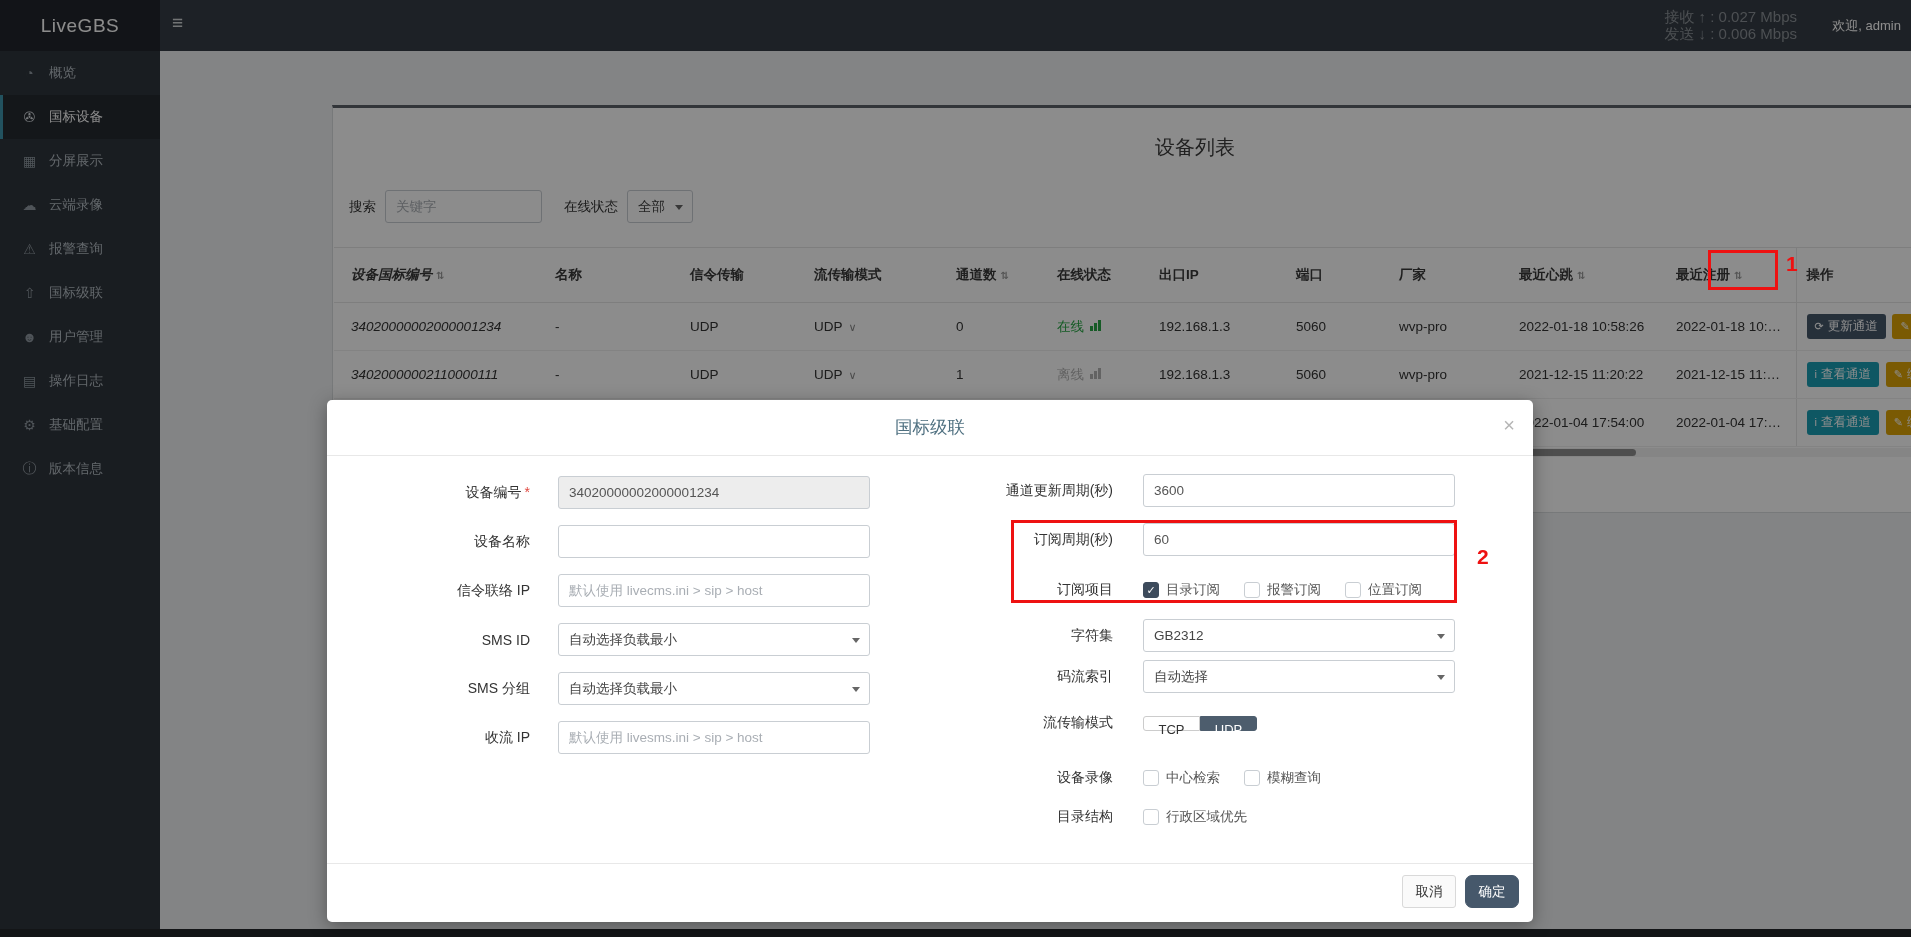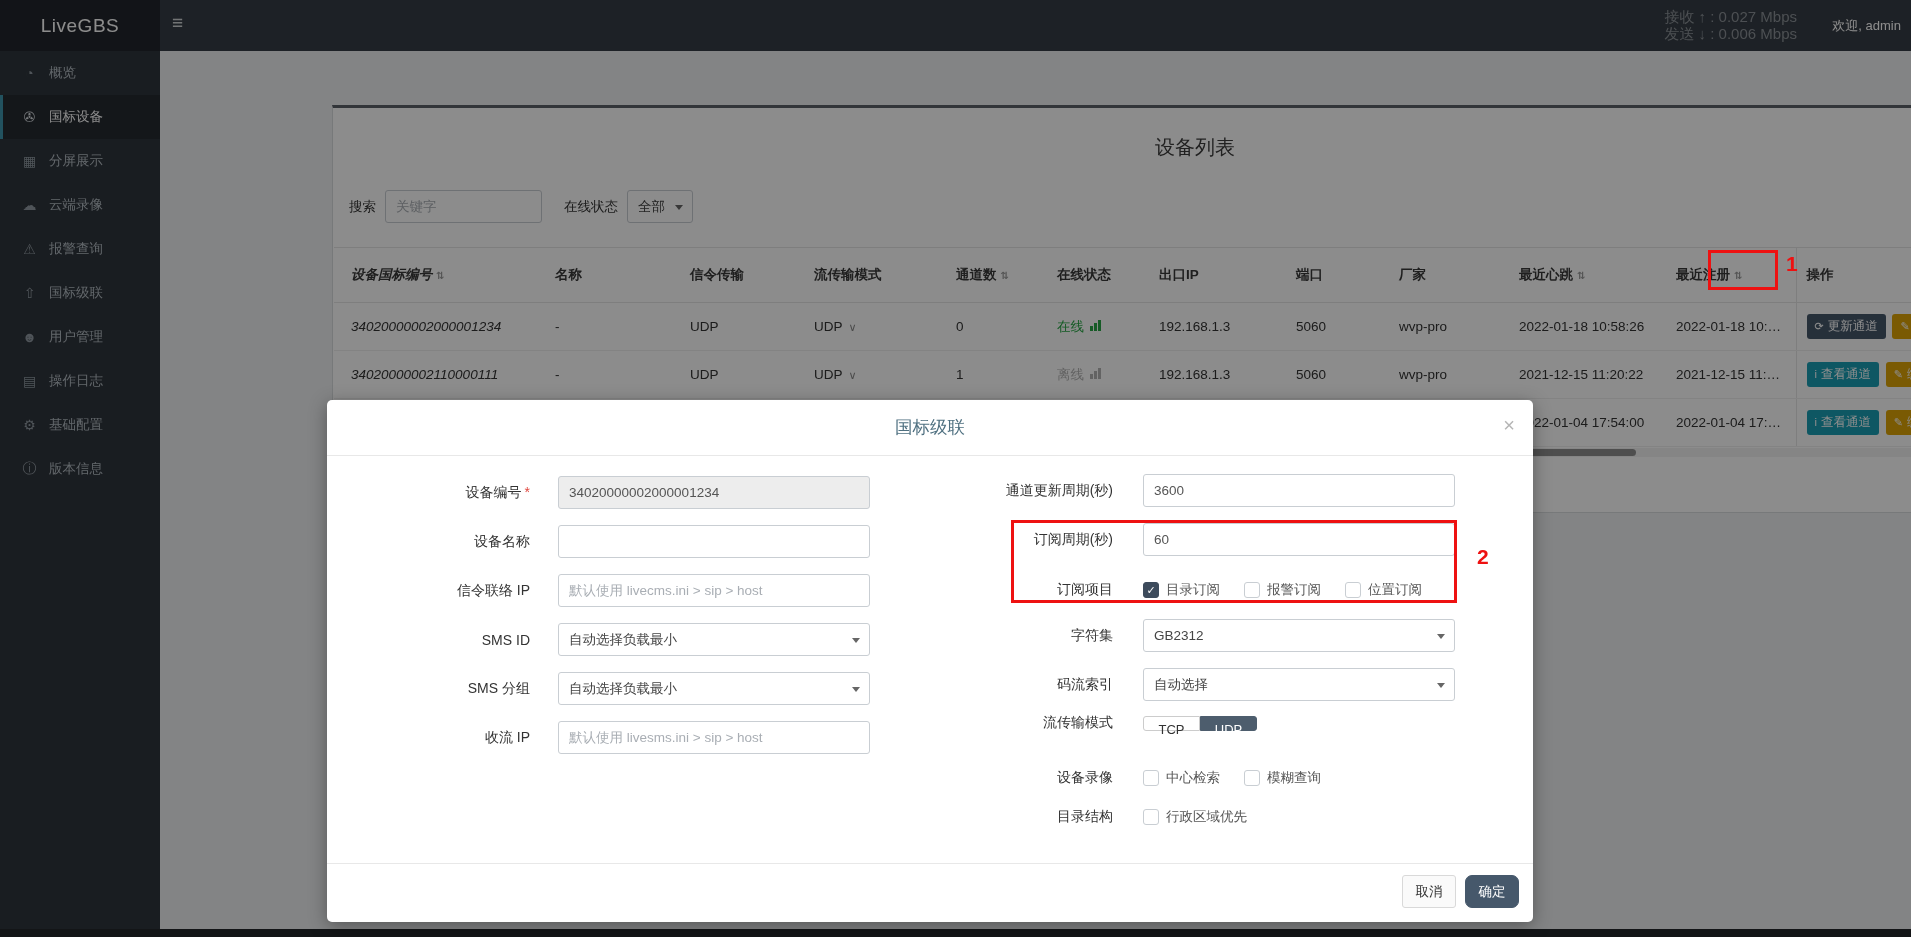--- a/index.html
+++ b/index.html
@@ -378,21 +378,21 @@
       </div>
     </div>
     <div class="frow rcol" style="top:219px;">
       <div class="flabel">字符集</div>
       <div class="fctl">
           <div class="sel">
             <span>GB2312</span>
           </div>
         </div>
     </div>
-    <div class="frow rcol" style="top:268px;">
+    <div class="frow rcol" style="top:260px;">
       <div class="flabel">码流索引</div>
       <div class="fctl">
           <div class="sel">
             <span>自动选择</span>
           </div>
         </div>
     </div>
     <div class="frow rcol" style="top:314px;">
       <div class="flabel">流传输模式</div>
       <div class="fctl tgl" style="width:auto;">

